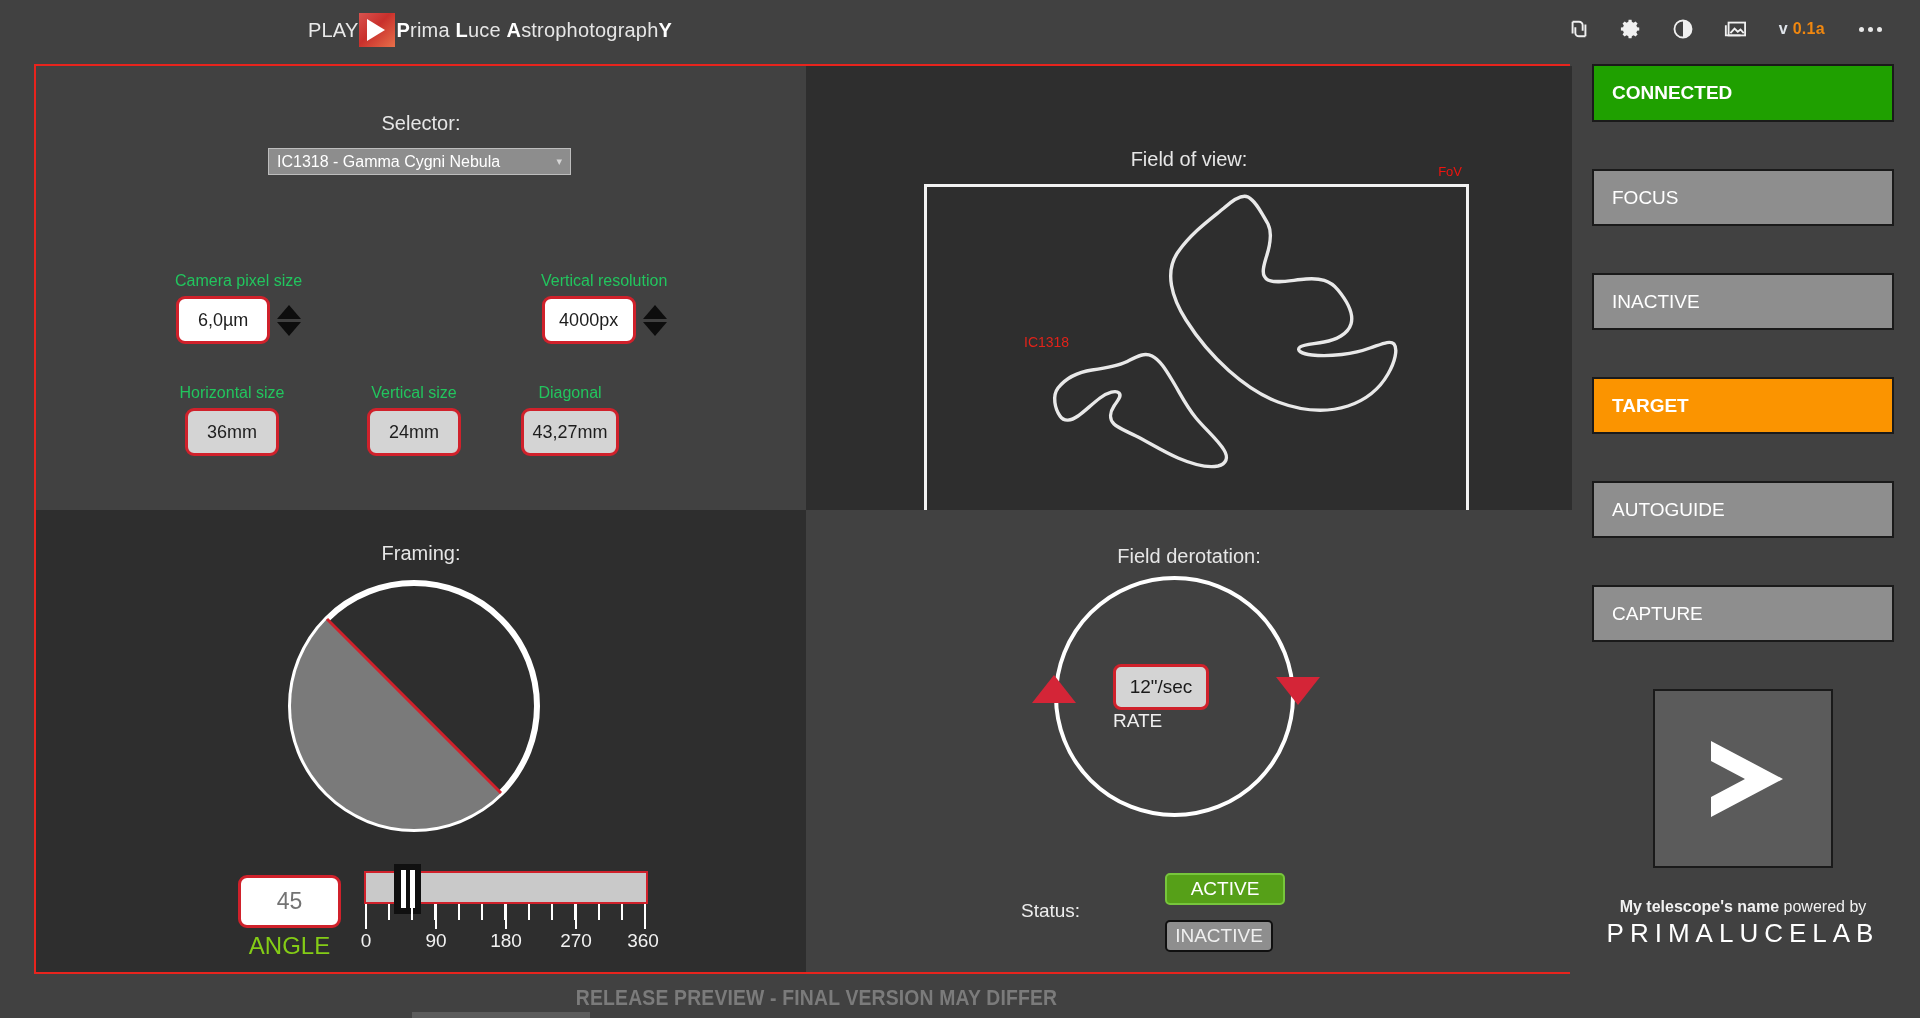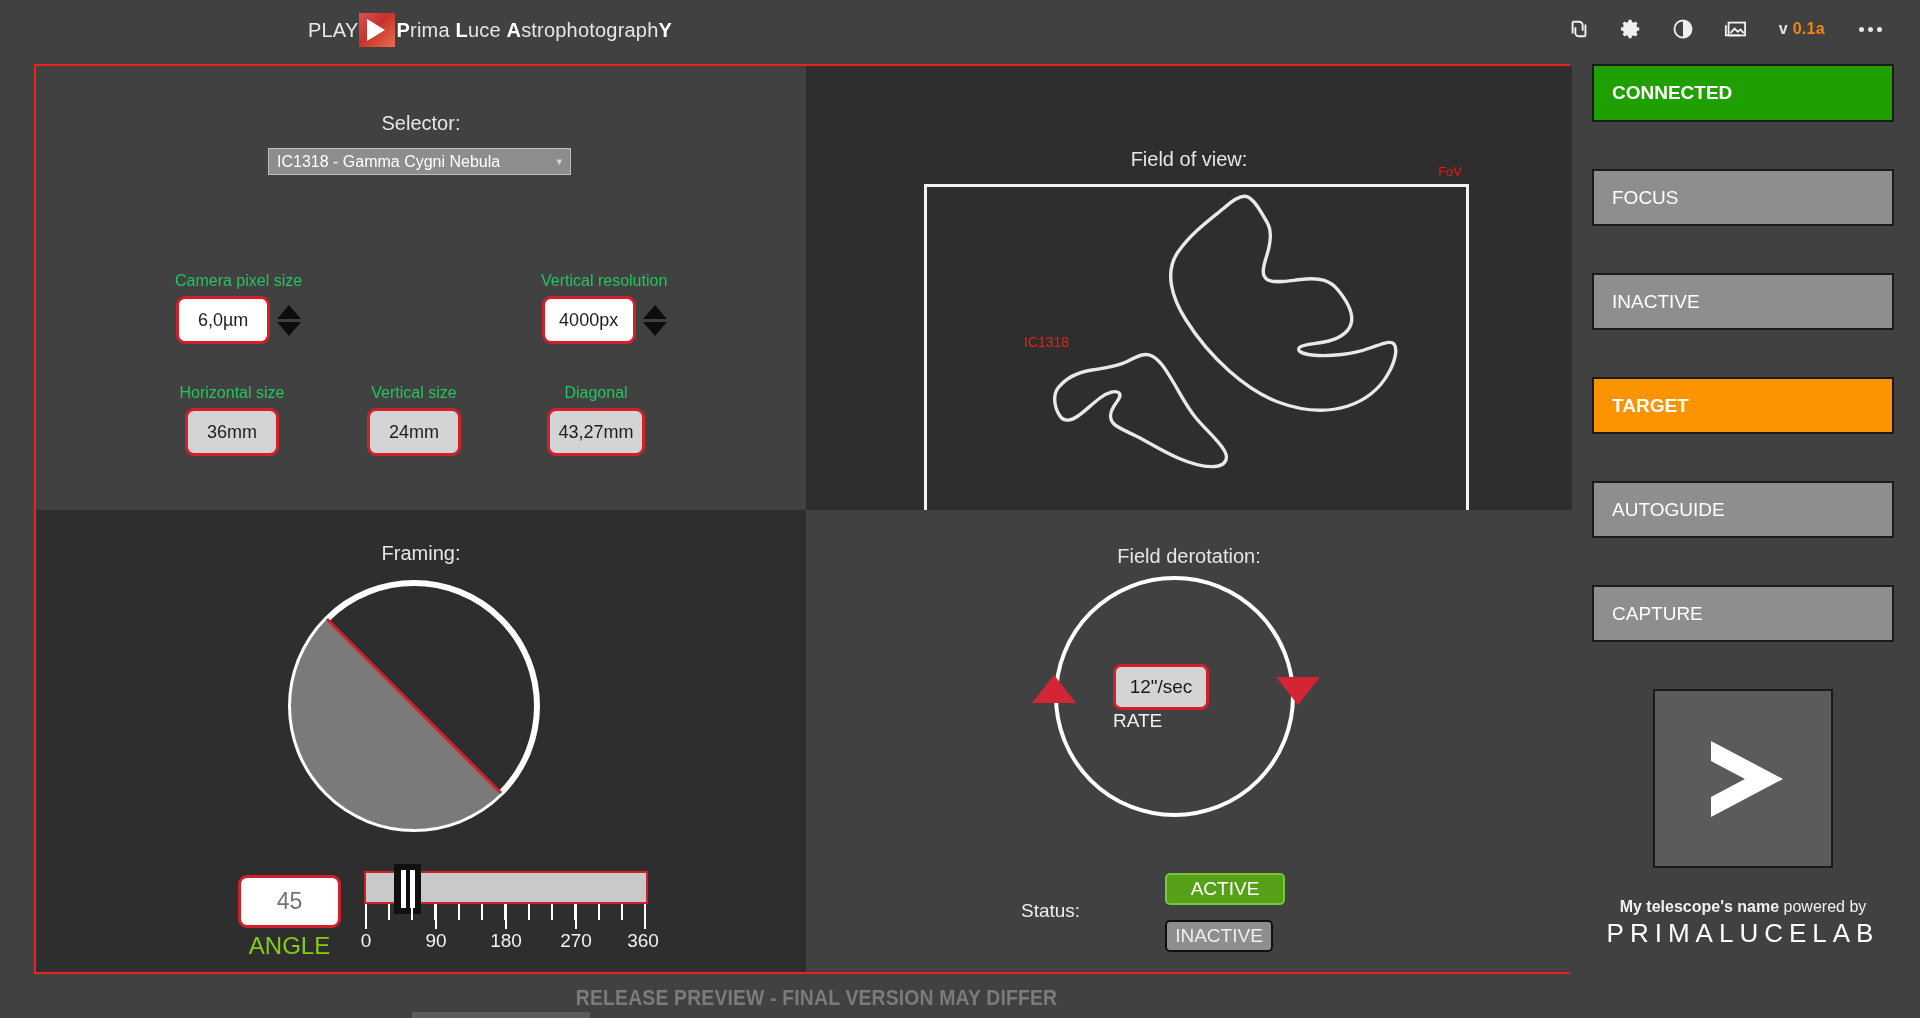--- a/index.html
+++ b/index.html
@@ -367,21 +367,21 @@
         </div>
       </div>
 
       <div class="field-group" style="left:322px; top:318px; width:112px;">
         <div class="field-label">Vertical size</div>
         <div class="field-row">
           <div class="field-input ro">24mm</div>
         </div>
       </div>
 
-      <div class="field-group" style="left:502px; top:318px; width:116px;">
+      <div class="field-group" style="left:476px; top:318px; width:116px;">
         <div class="field-label">Diagonal</div>
         <div class="field-row">
           <div class="field-input ro wide">43,27mm</div>
         </div>
       </div>
     </div>
 
     <div class="panel p-b">
       <div class="panel-title fov-title">Field of view:</div>
       <div class="fov-tag">FoV</div>

